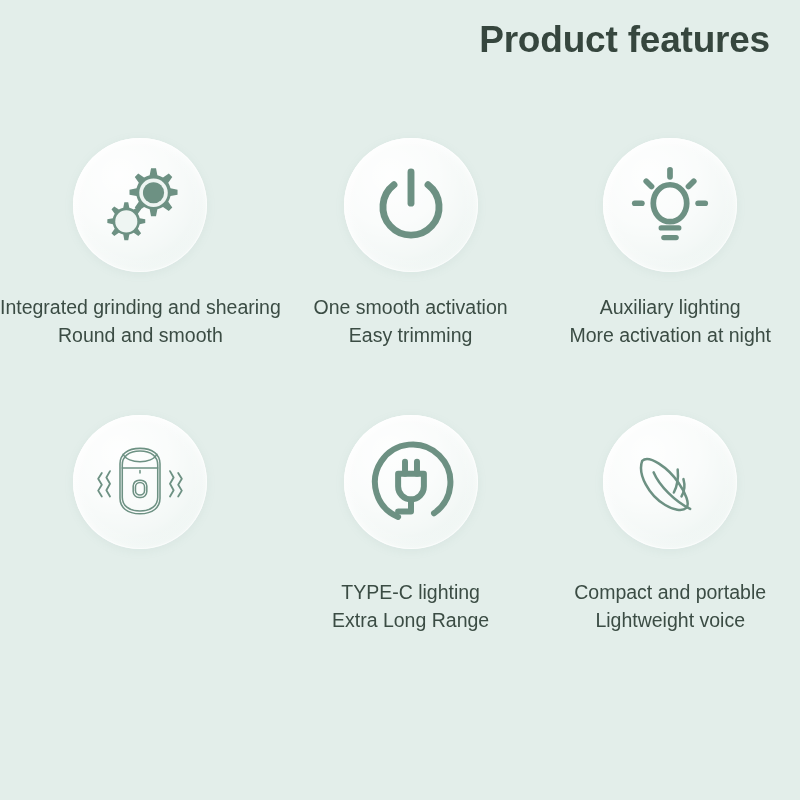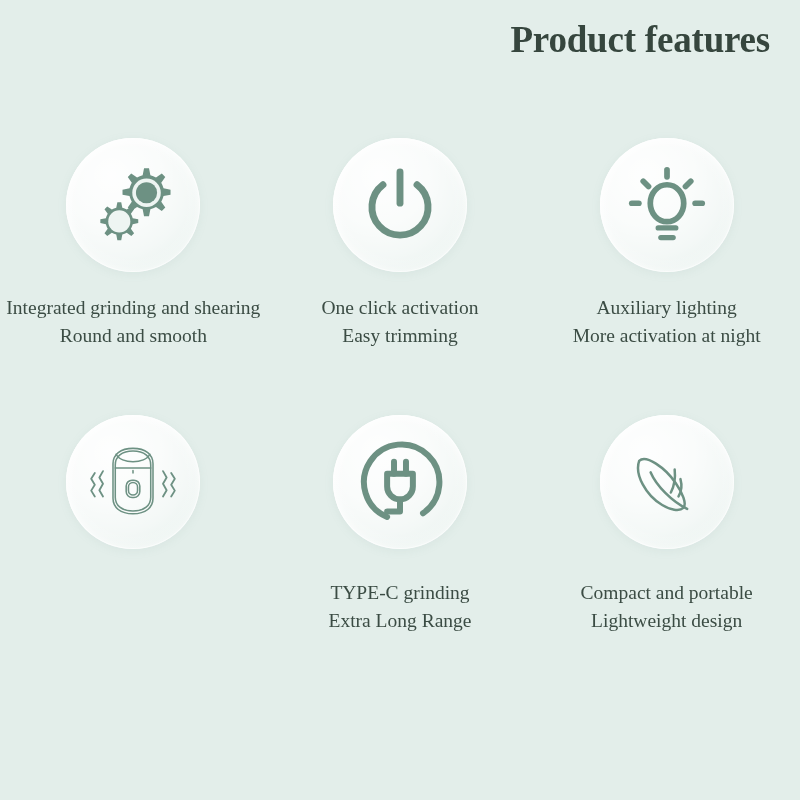--- a/index.html
+++ b/index.html
@@ -5,21 +5,21 @@
 <style>
   * { margin:0; padding:0; box-sizing:border-box; }
   html, body { width:800px; height:800px; }
   body {
     background:#e3eeea;
     font-family:"Liberation Sans", sans-serif;
     overflow:hidden;
     position:relative;
   }
 
-  .page { position:relative; width:800px; height:611px;font-family:Liberation Serif, serif; }
+  .page { position:relative; width:800px; height:611px; }
 
   
   .title {
     position:absolute;
     top:20px; right:30px;
     font-size:37px;
     font-weight:bold;
     color:#36463e;
     letter-spacing:-0.2px;
     line-height:1.1;
@@ -124,21 +124,21 @@
     <div class="cell">
       <div class="bubble">
         <svg width="92" height="92" viewBox="0 0 100 100">
           <g fill="none" stroke="#6d9183" stroke-width="7.5" stroke-linecap="round">
             <path d="M31.5 28 A30.5 30.5 0 1 0 68.5 28"></path>
             <line x1="50" y1="14" x2="50" y2="48"></line>
           </g>
         </svg>
       </div>
       <div class="caption">
-        <span>One click activation</span>
+        <span>One smooth activation</span>
         <span class="l2">Easy trimming</span>
       </div>
     </div>
 
     <div class="cell">
       <div class="bubble">
         <svg width="88" height="88" viewBox="0 0 100 100">
           <g stroke="#6d9183" stroke-linecap="round" fill="none">
             <ellipse cx="50" cy="48" rx="19" ry="21" stroke-width="6.5"></ellipse>
             <line x1="40" y1="76" x2="60" y2="76" stroke-width="6"></line>
@@ -197,39 +197,39 @@
             <path d="M36 41 l0 14 a14 14 0 0 0 14 14 a14 14 0 0 0 14-14 l0-14 z"></path>
 
             <line x1="43.5" y1="28" x2="43.5" y2="41"></line>
             <line x1="56.5" y1="28" x2="56.5" y2="41"></line>
 
             <path d="M50 69 l0 13 -14 0"></path>
           </g>
         </svg>
       </div>
       <div class="caption">
-        <span>TYPE-C grinding</span>
+        <span>TYPE-C lighting</span>
         <span class="l2">Extra Long Range</span>
       </div>
     </div>
 
     <div class="cell row2">
       <div class="bubble">
         <svg width="96" height="96" viewBox="0 0 100 100">
           <g fill="none" stroke="#6d9183" stroke-width="2.6" stroke-linecap="round" stroke-linejoin="round">
 
             <path d="M21 28 c-5 14 7 36 24 46 c8 5 18 7 22 3 c4-4 -1-16 -8-26 c-11-16 -31-30 -38-23 z"></path>
 
             <path d="M58 37 c1 9 -1 18 -4 24"></path>
             <path d="M64 47 c2 7 1 13 -2 18"></path>
 
             <path d="M33 40 c6 14 22 30 38 38"></path>
           </g>
         </svg>
       </div>
       <div class="caption">
         <span>Compact and portable</span>
-        <span class="l2">Lightweight design</span>
+        <span class="l2">Lightweight voice</span>
       </div>
     </div>
 
   </div>
 </div>
 
 </body></html>

